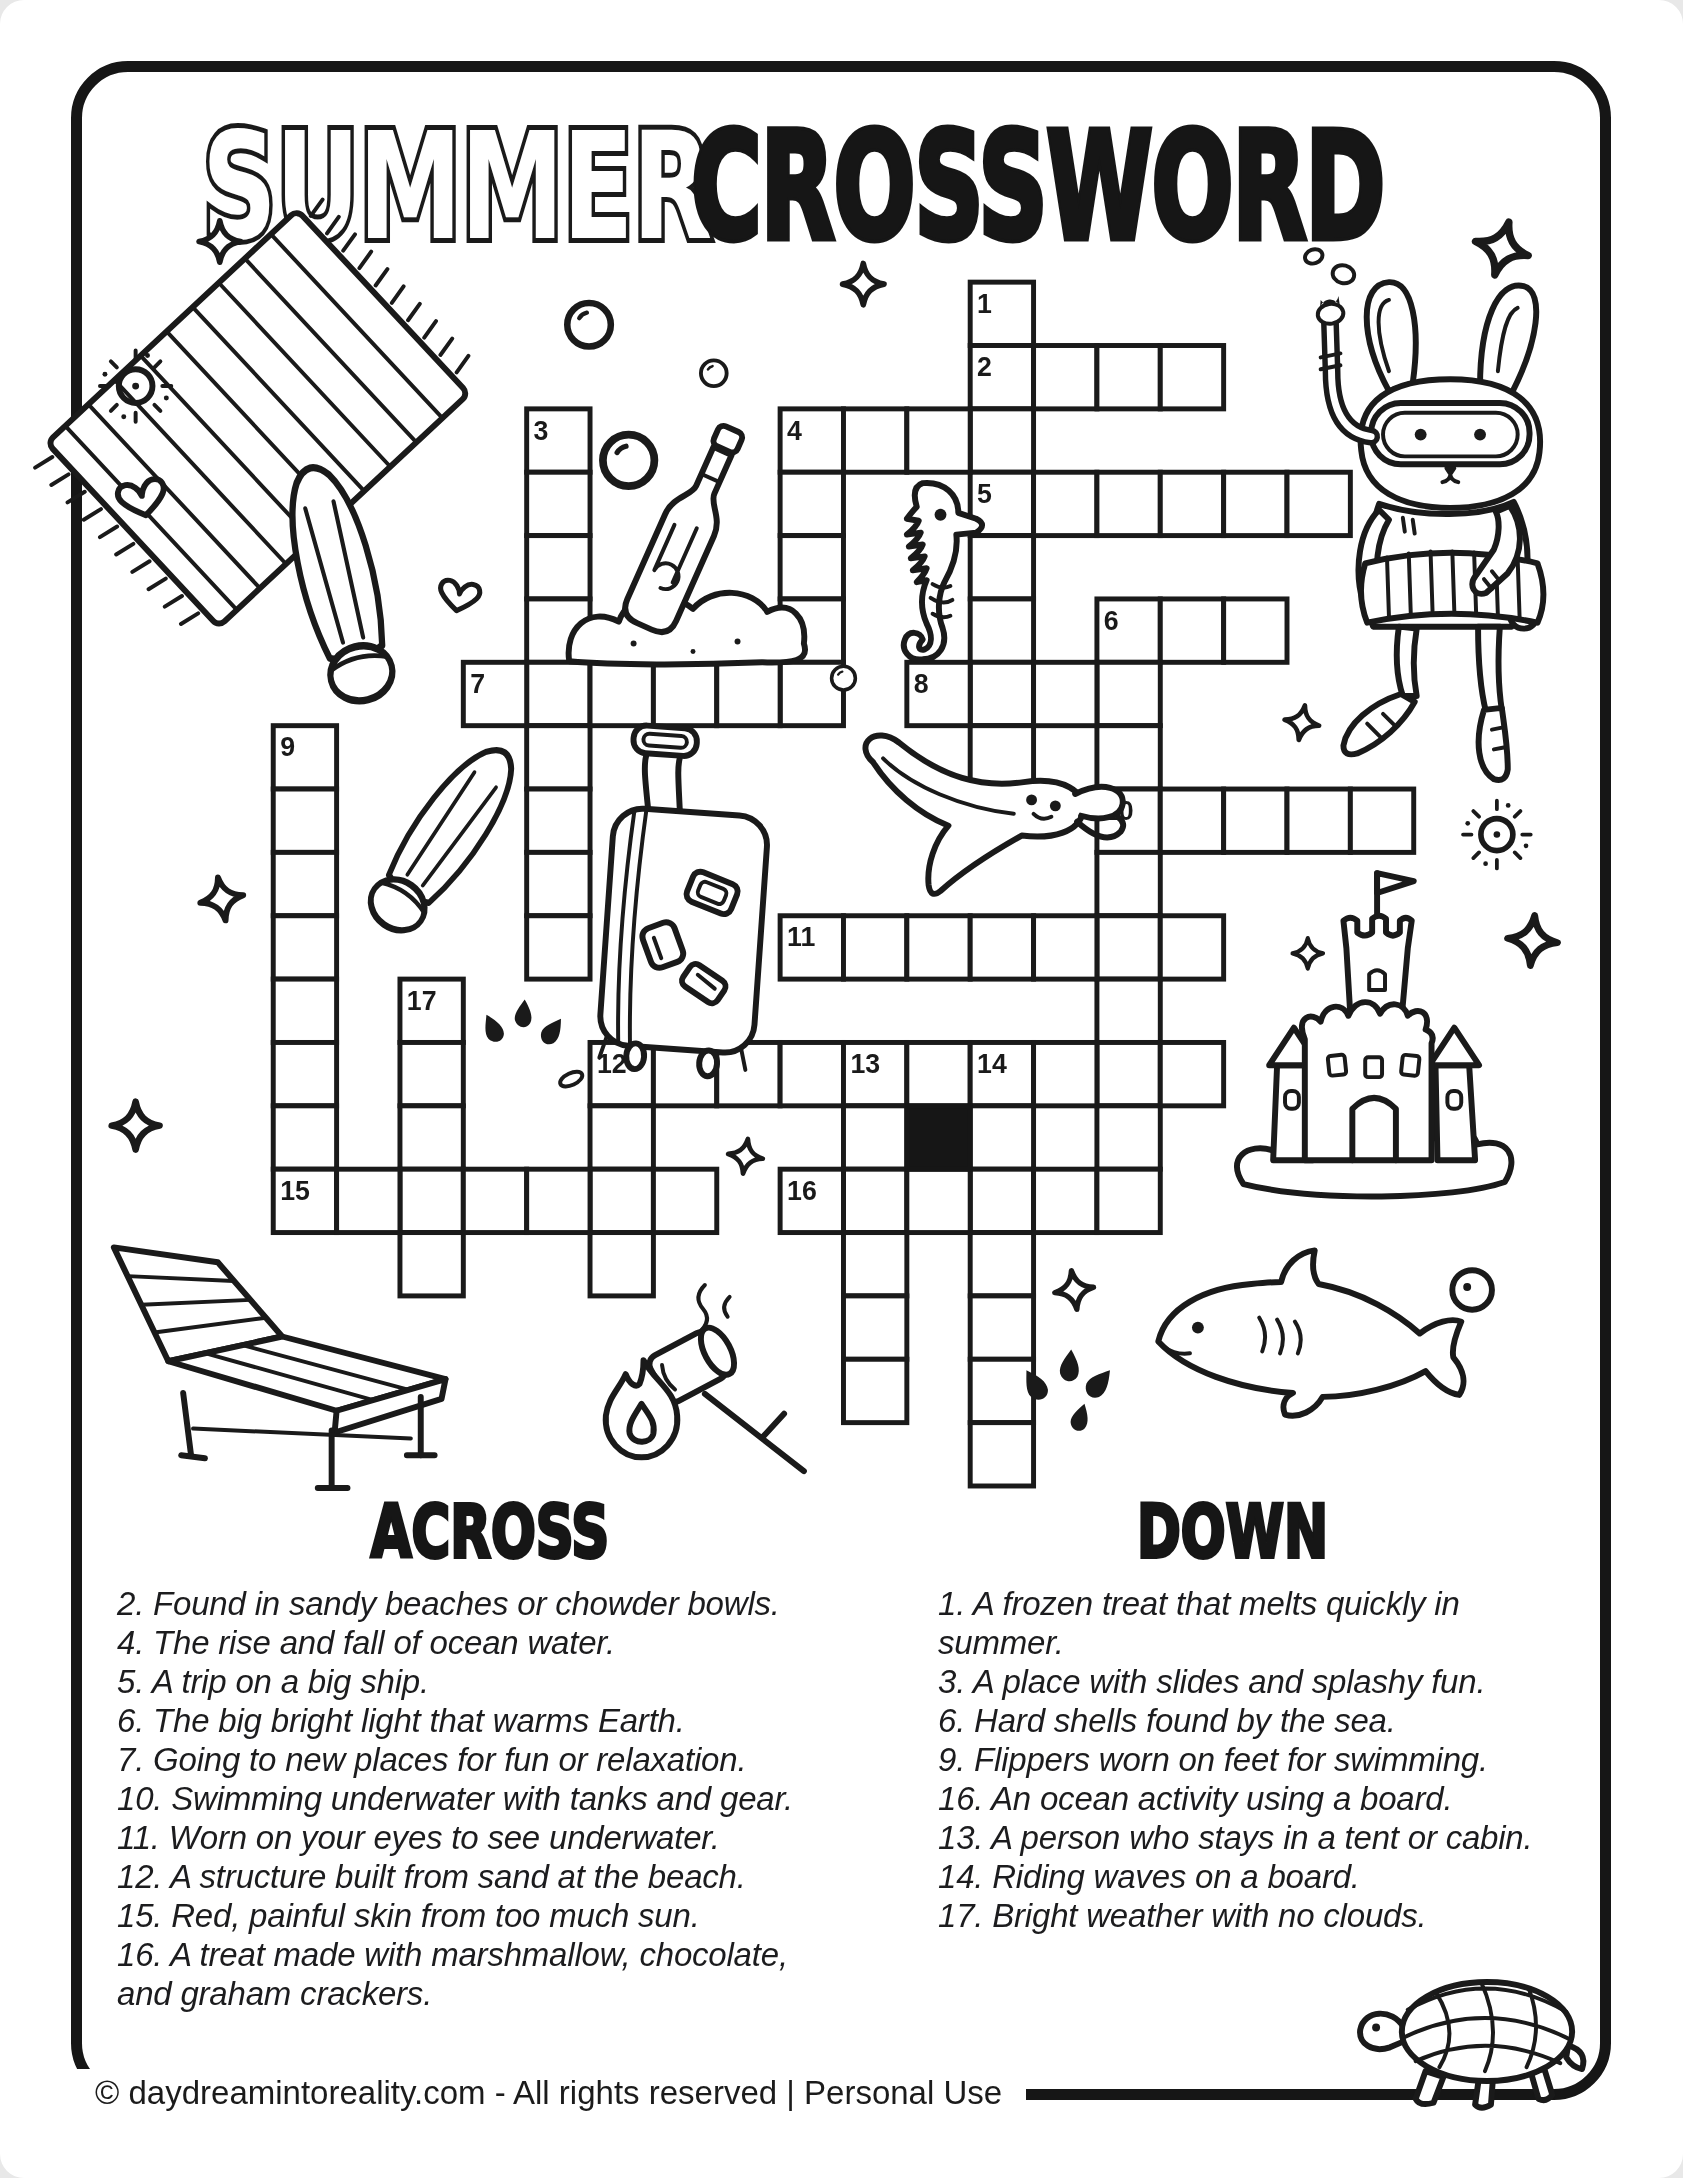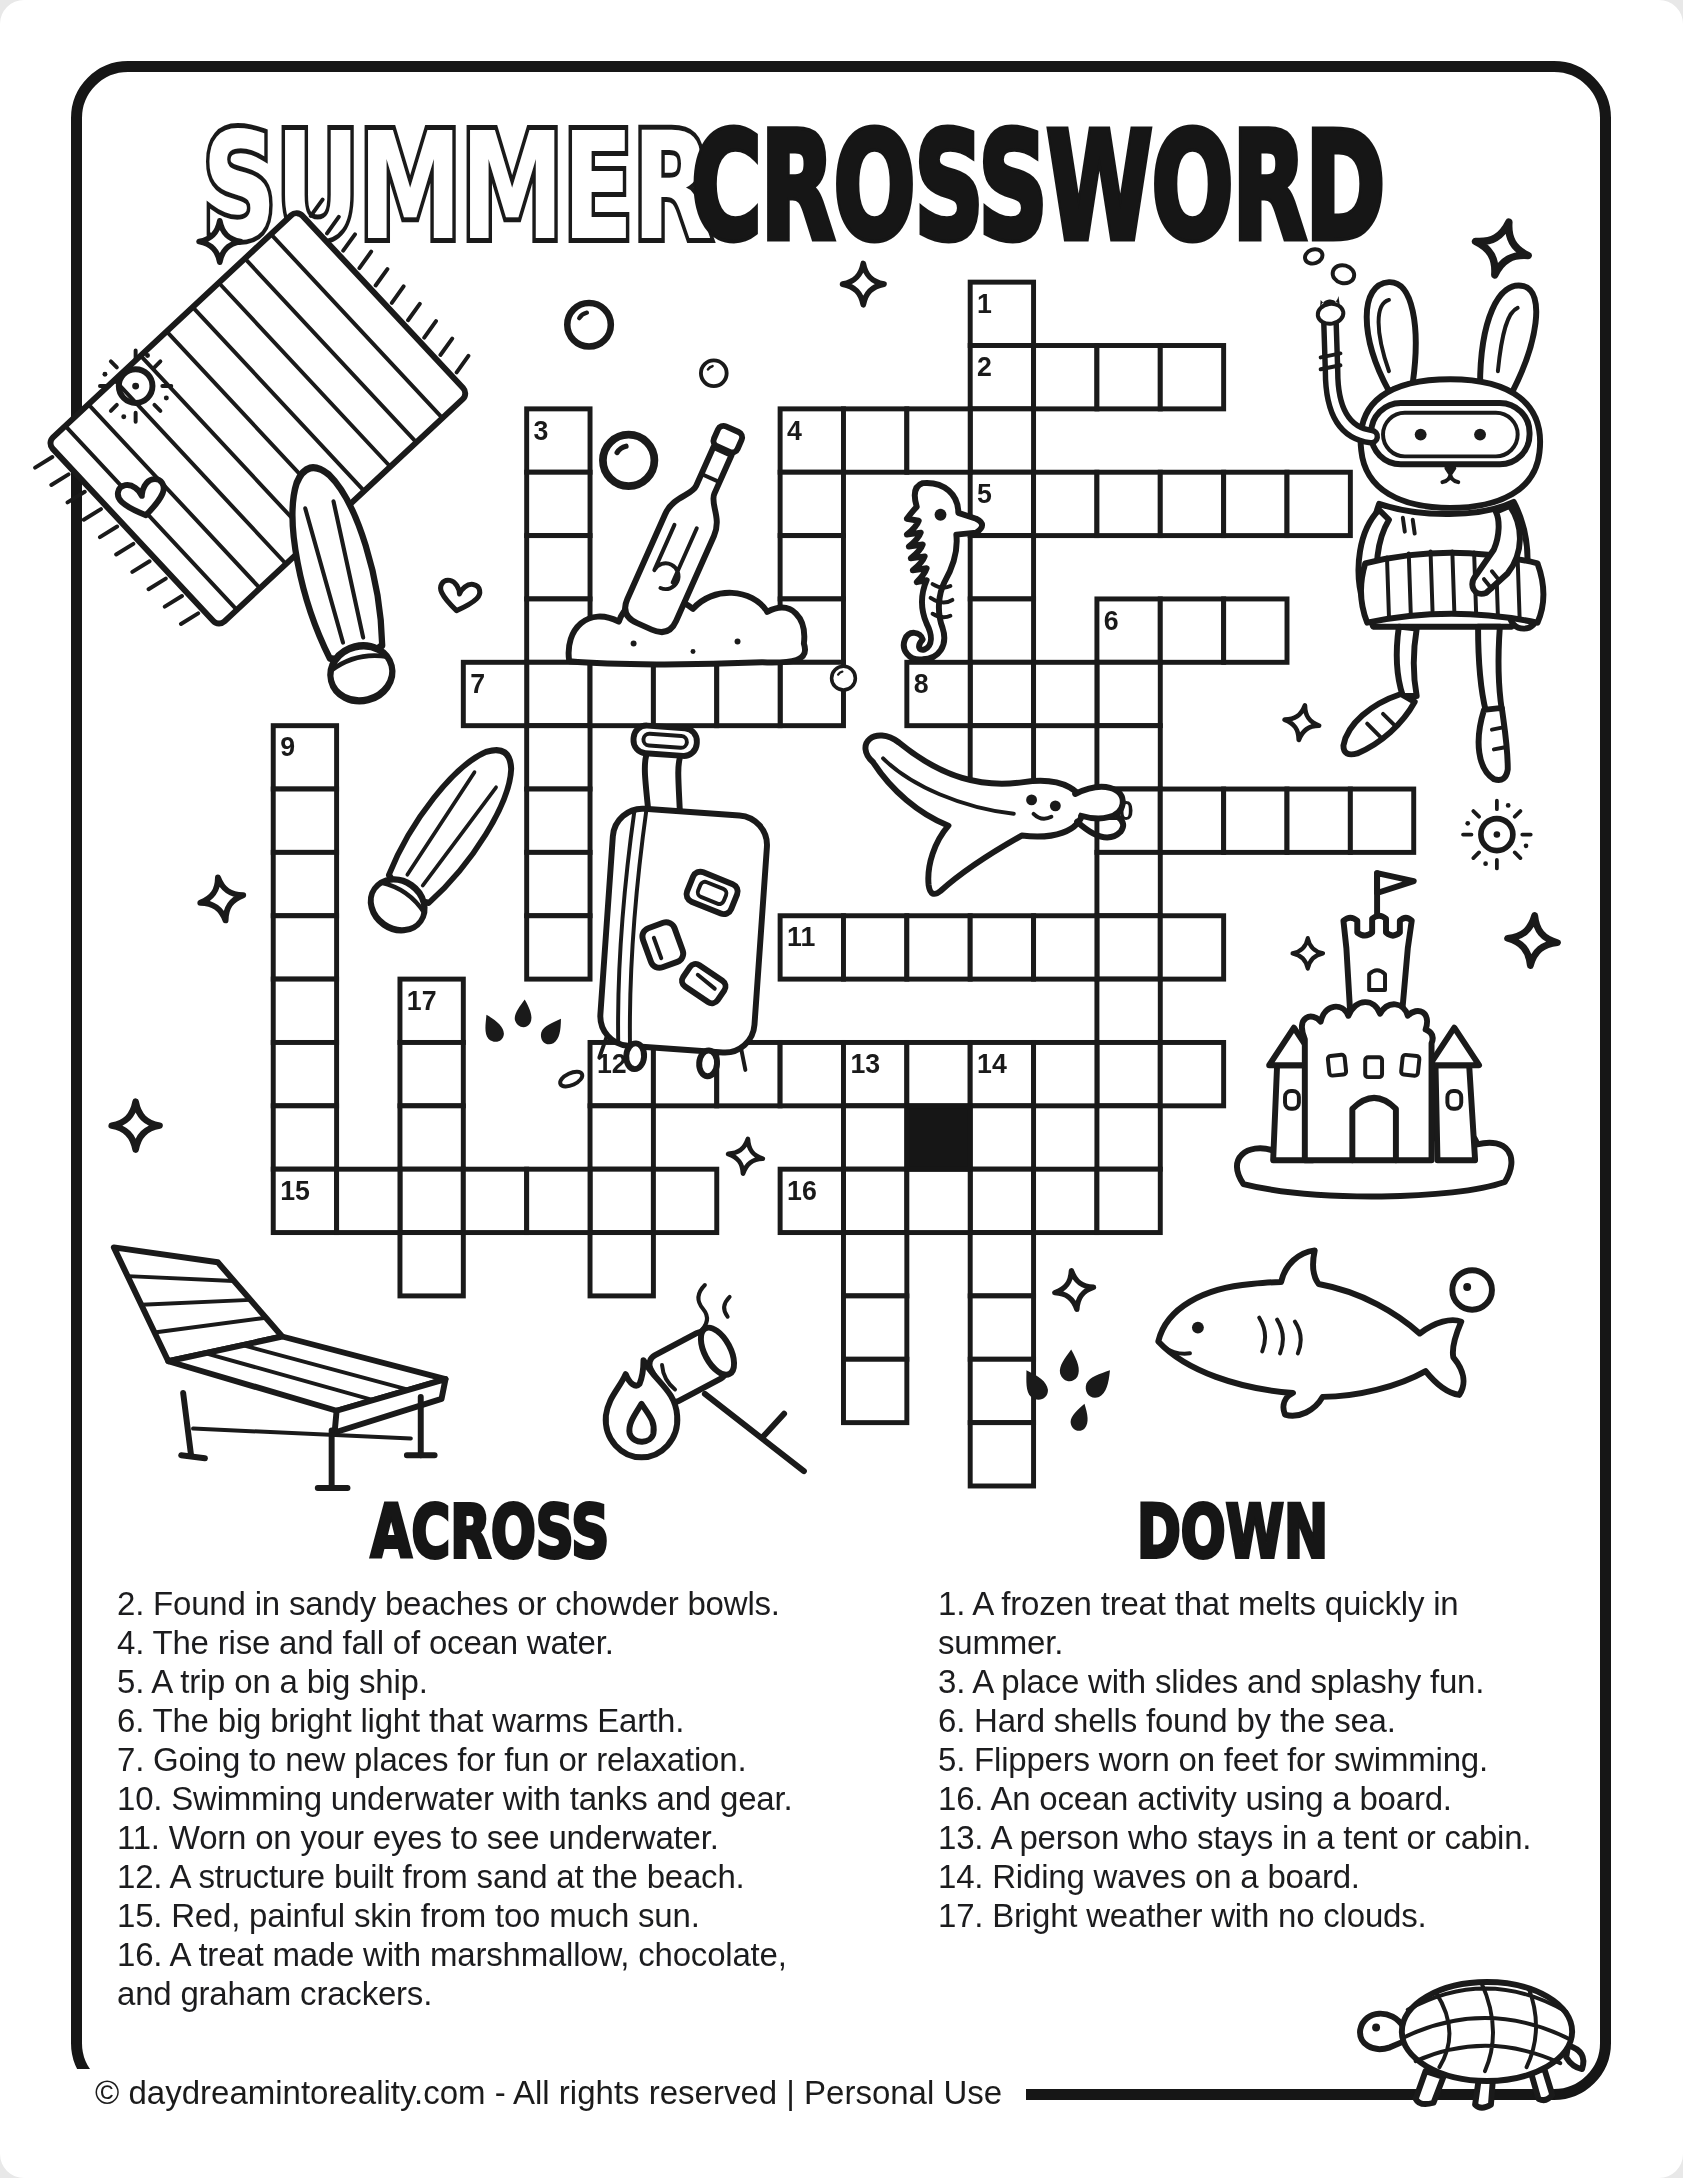--- a/index.html
+++ b/index.html
@@ -4,21 +4,21 @@
 <style>
   html,body{margin:0;padding:0;background:#e8e8e8;}
   .page{position:relative;width:1683px;height:2178px;background:#fff;overflow:hidden;
         font-family:"Liberation Sans",sans-serif;border-radius:24px;}
   .frame{position:absolute;left:71px;top:61px;width:1540px;height:2039px;
          border:11px solid #161616;border-radius:57px;box-sizing:border-box;z-index:1;}
   svg.art{position:absolute;left:0;top:0;width:1683px;height:2178px;z-index:3;pointer-events:none;}
   .clues{position:absolute;margin:0;padding:0;list-style:none;z-index:2;
          font-family:"Liberation Sans",sans-serif;font-size:33px;line-height:39px;
          color:#1c1c1e;letter-spacing:-0.2px;}
-  .clues li{margin:0;padding:0;}
+  .clues li{margin:0;padding:0;font-style:italic;}
   .across{left:117px;top:1584px;width:693px;}
   .down{left:938px;top:1584px;width:639px;}
   .footer-wrap{position:absolute;left:71px;right:71px;top:2069px;text-align:left;z-index:4;}
   .footer-text{display:inline-block;background:#fff;padding:0 24px;
                font:400 33px "Liberation Sans",sans-serif;color:#1b1b1b;line-height:48px;}
   
   .cell{fill:#fff;stroke:#1a1a1a;stroke-width:5px;}
   .blk{fill:#161616;stroke:#161616;stroke-width:5px;}
   .num{font:700 27px "Liberation Sans",sans-serif;fill:#1a1a1a;}
   .ln{fill:none;stroke:#1a1a1a;stroke-width:6;stroke-linecap:round;stroke-linejoin:round;}
@@ -415,21 +415,21 @@
       <li>10. Swimming underwater with tanks and gear.</li>
       <li>11. Worn on your eyes to see underwater.</li>
       <li>12. A structure built from sand at the beach.</li>
       <li>15. Red, painful skin from too much sun.</li>
       <li>16. A treat made with marshmallow, chocolate, and graham crackers.</li>
     </ul>
   <ul id="down-list" class="clues down">
       <li>1. A frozen treat that melts quickly in summer.</li>
       <li>3. A place with slides and splashy fun.</li>
       <li>6. Hard shells found by the sea.</li>
-      <li>5. Flippers worn on feet for swimming.</li>
+      <li>9. Flippers worn on feet for swimming.</li>
       <li>16. An ocean activity using a board.</li>
       <li>13. A person who stays in a tent or cabin.</li>
       <li>14. Riding waves on a board.</li>
       <li>17. Bright weather with no clouds.</li>
     </ul>
 
   <div class="footer-wrap">
     <span class="footer-text">© daydreamintoreality.com - All rights reserved | Personal Use</span>
   </div>
 </div>

